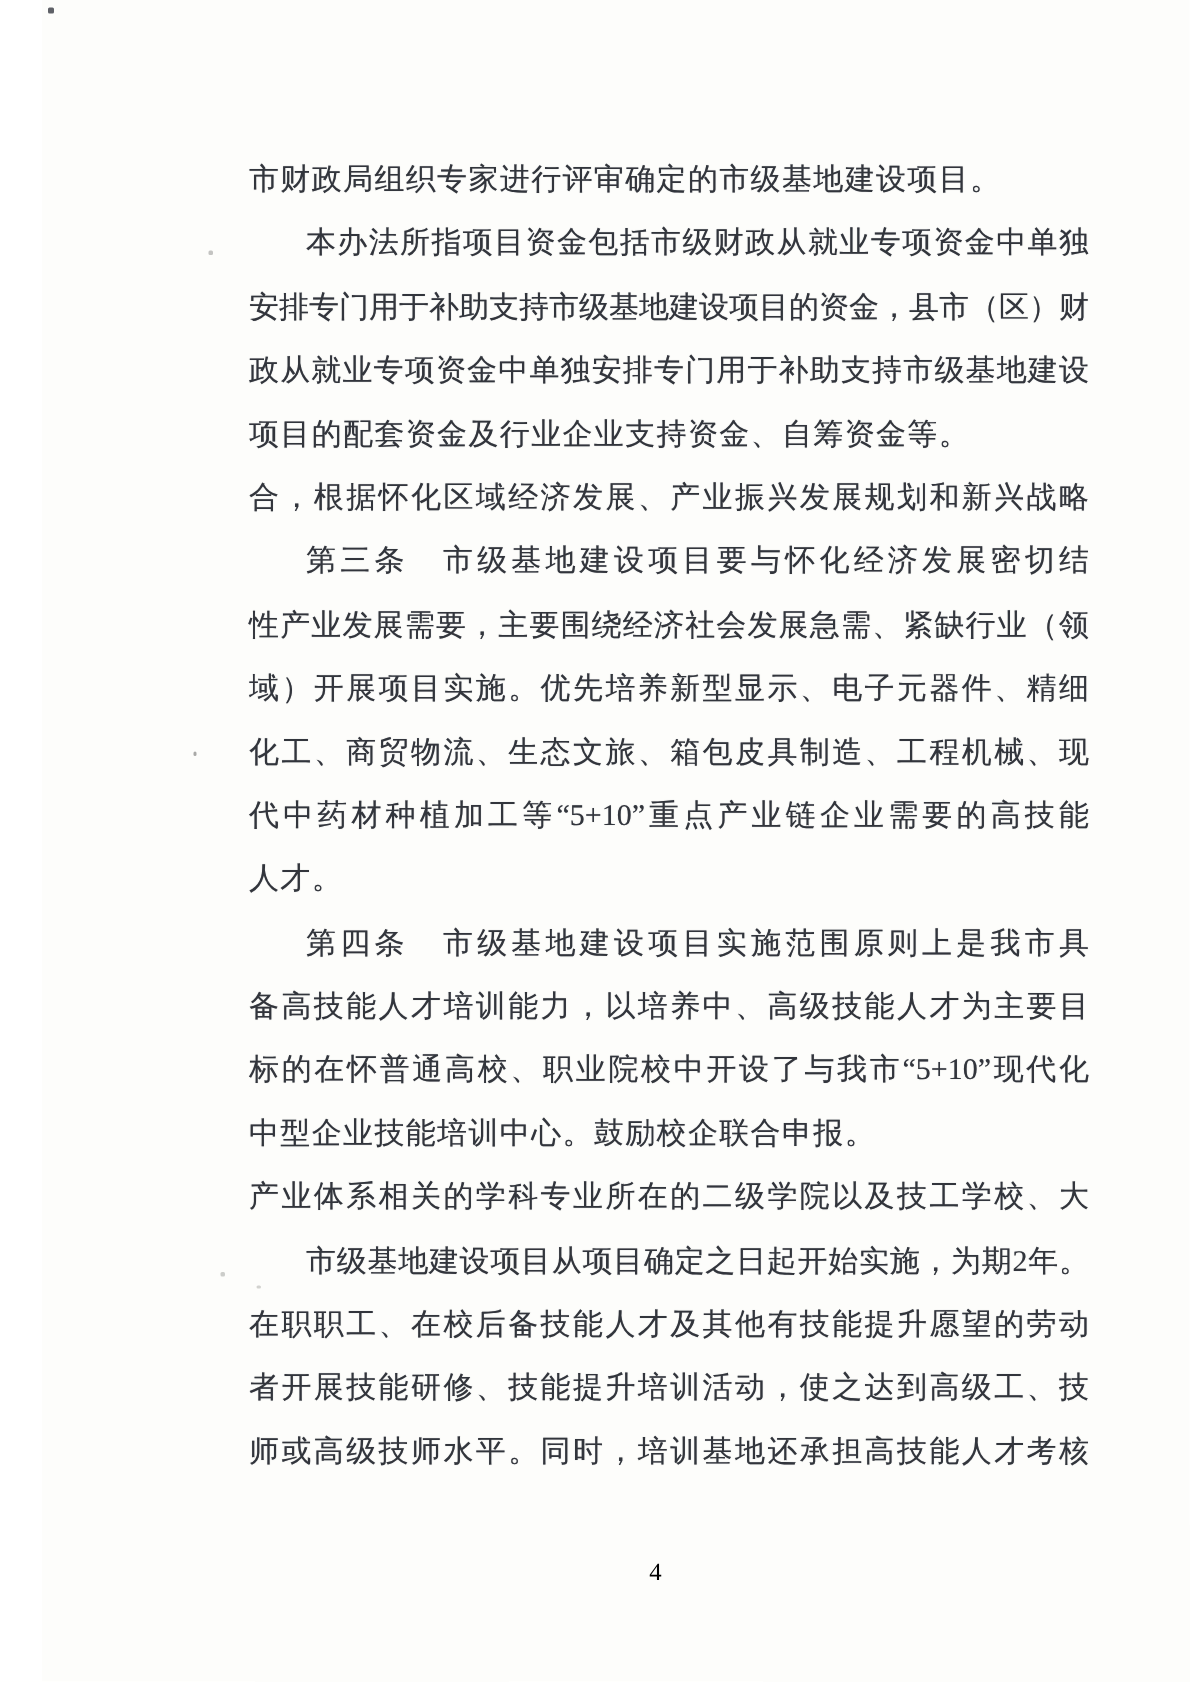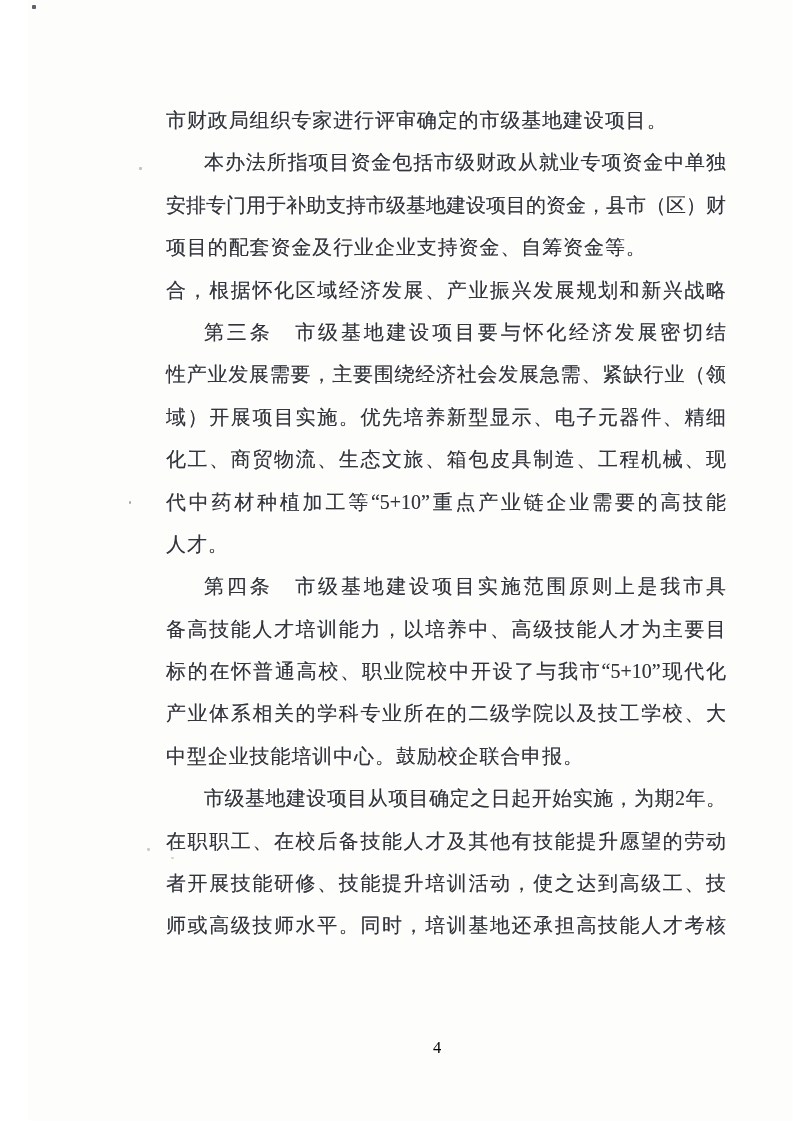--- a/index.html
+++ b/index.html
@@ -66,33 +66,34 @@
   <div class="speck s1"></div>
   <div class="speck s2"></div>
   <div class="speck s3"></div>
   <div class="speck s4"></div>
   <div class="speck s5"></div>
 
   <div class="content" style="color: rgb(50, 53, 60);">
       <div class="line">市财政局组织专家进行评审确定的市级基地建设项目。</div>
       <div class="line j ind">本办法所指项目资金包括市级财政从就业专项资金中单独</div>
       <div class="line j">安排专门用于补助支持市级基地建设项目的资金，县市（区）财</div>
+      <div class="line j">政从就业专项资金中单独安排专门用于补助支持市级基地建设</div>
       <div class="line">项目的配套资金及行业企业支持资金、自筹资金等。</div>
       <div class="line j">合，根据怀化区域经济发展、产业振兴发展规划和新兴战略</div>
       <div class="line j ind">第三条　市级基地建设项目要与怀化经济发展密切结</div>
       <div class="line j">性产业发展需要，主要围绕经济社会发展急需、紧缺行业（领</div>
       <div class="line j">域）开展项目实施。优先培养新型显示、电子元器件、精细</div>
       <div class="line j">化工、商贸物流、生态文旅、箱包皮具制造、工程机械、现</div>
       <div class="line j">代中药材种植加工等“5+10”重点产业链企业需要的高技能</div>
       <div class="line">人才。</div>
       <div class="line j ind">第四条　市级基地建设项目实施范围原则上是我市具</div>
       <div class="line j">备高技能人才培训能力，以培养中、高级技能人才为主要目</div>
       <div class="line j">标的在怀普通高校、职业院校中开设了与我市“5+10”现代化</div>
+      <div class="line">中型企业技能培训中心。鼓励校企联合申报。</div>
       <div class="line j">产业体系相关的学科专业所在的二级学院以及技工学校、大</div>
-      <div class="line">中型企业技能培训中心。鼓励校企联合申报。</div>
       <div class="line j ind">市级基地建设项目从项目确定之日起开始实施，为期2年。</div>
       <div class="line j">在职职工、在校后备技能人才及其他有技能提升愿望的劳动</div>
       <div class="line j">者开展技能研修、技能提升培训活动，使之达到高级工、技</div>
       <div class="line j">师或高级技师水平。同时，培训基地还承担高技能人才考核</div>
     </div>
 
   <div class="pagenum">4</div>
 </div>
 
 </body></html>

